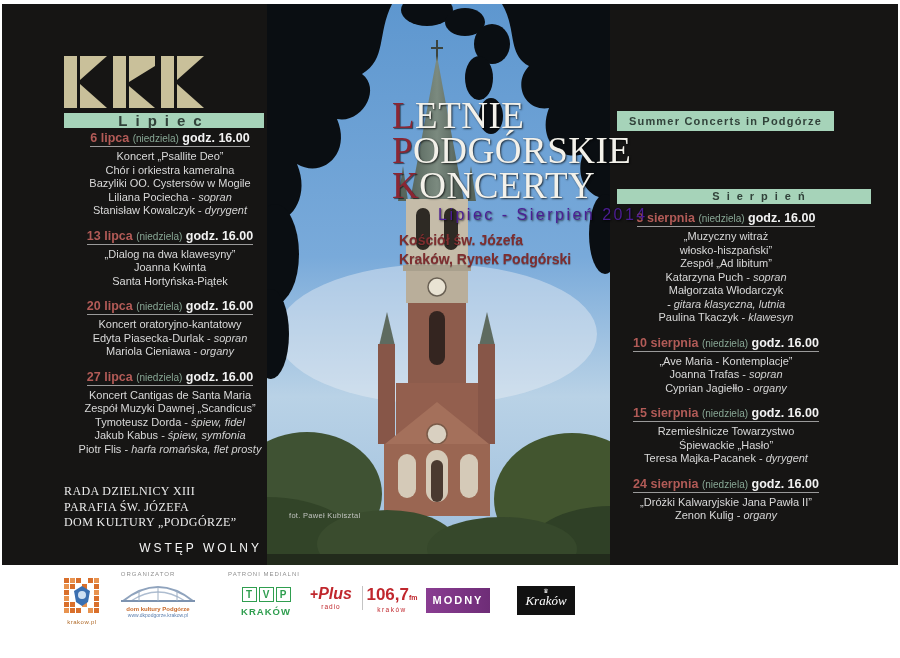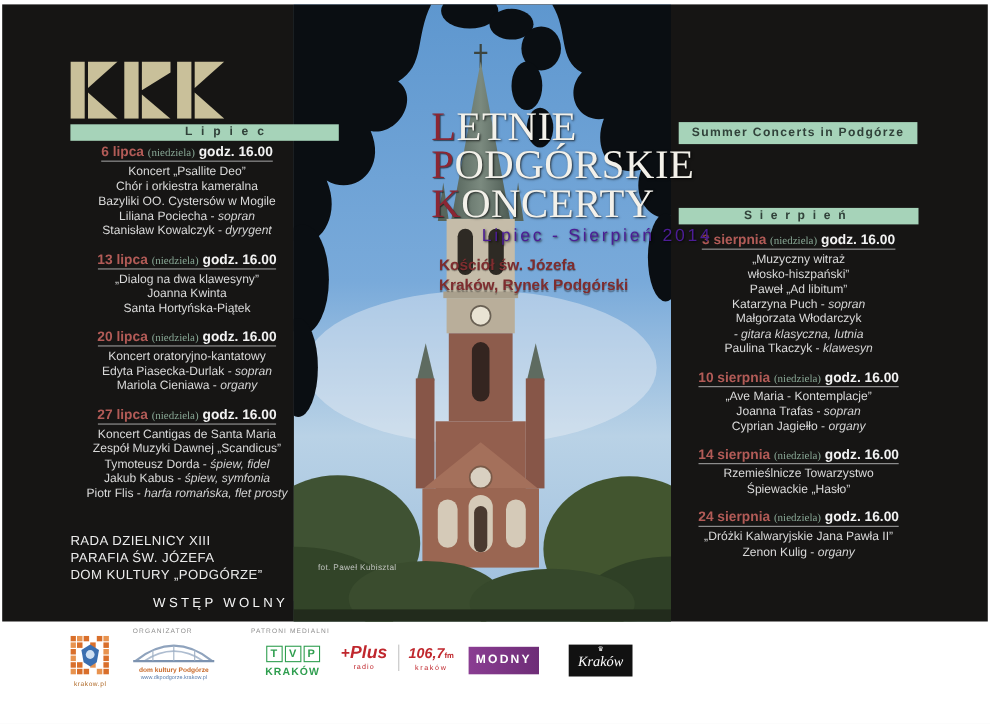--- a/index.html
+++ b/index.html
@@ -8,40 +8,40 @@
   .poster{position:absolute;left:2px;top:4px;width:896px;height:561px;background:#161514;}
   .photo{position:absolute;left:267px;top:4px;width:343px;height:561px;}
   .photo svg{display:block;}
 
   
   .krk{position:absolute;left:64px;top:56px;}
 
   
   .mint-bar{position:absolute;background:#a6d3b9;color:#31423a;text-align:center;
             font-weight:bold;}
-  .bar-lipiec{left:64px;top:113px;width:200px;height:15px;font-size:11px;line-height:15px;letter-spacing:8px;padding-left:44px;}
+  .bar-lipiec{left:64px;top:113px;width:200px;height:15px;font-size:15px;line-height:15px;letter-spacing:8px;}
   .bar-summer{left:617px;top:111px;width:217px;height:20px;font-size:11px;line-height:20px;letter-spacing:1.2px;}
-  .bar-sierpien{left:617px;top:189px;width:218px;height:15px;font-size:11px;line-height:15px;letter-spacing:7px;}
+  .bar-sierpien{left:617px;top:189px;width:218px;height:15px;font-size:11px;line-height:15px;letter-spacing:7px;padding-left:36px;}
 
   
   .events{position:absolute;text-align:center;color:#d9d9d9;}
   .july{left:52px;top:131px;width:236px;}
   .aug{left:608px;top:211px;width:236px;}
   .event{margin-bottom:11px;}
   .event-head{font-size:12.5px;font-weight:bold;margin-bottom:3px;white-space:nowrap;}
   .head-underline{display:inline-block;border-bottom:1px solid #9a9a9a;padding-bottom:1px;}
   .ev-date{color:#b25b57;}
-  .ev-day{color:#88a795;font-size:10px;font-weight:normal;font-family:Liberation Serif, serif;}
+  .ev-day{color:#88a795;font-size:10px;font-weight:normal;}
   .ev-time{color:#f2f2f2;}
   .ev-line{font-size:11px;line-height:13.5px;letter-spacing:0px;}
   .ev-line em{font-style:italic;color:#d2d2d2;}
 
   
   .organizers{position:absolute;left:64px;top:484px;color:#ececec;font-size:12px;
-              line-height:15.5px;letter-spacing:.4px;text-align:left;}
+              line-height:15.5px;letter-spacing:.4px;text-align:left;font-family:Liberation Serif, serif;}
   .admission{position:absolute;left:64px;top:541px;width:198px;text-align:right;color:#f5f5f5;
              font-size:12px;letter-spacing:3px;}
 
   
   .title-block{position:absolute;left:392px;top:98px;font-family:"Liberation Serif",serif;
                color:#f3f1ea;line-height:35px;font-size:37px;letter-spacing:.5px;
                text-shadow:1px 1px 2px rgba(0,0,0,.75);}
   .title-line .init{color:#8b2633;text-shadow:1px 1px 1px rgba(0,0,0,.6);}
   .subtitle{position:absolute;left:398px;top:206px;color:#4c1d95;font-size:16px;font-weight:normal;
             letter-spacing:2.5px;text-shadow:1px 1px 2px rgba(0,0,0,.7);margin-left:40px;}
@@ -63,21 +63,21 @@
   .tvp-boxes{display:flex;justify-content:center;gap:2px;}
   .tvp-box{width:13px;height:13px;border:1.5px solid #2f9e4f;color:#2f9e4f;font-size:10px;
            font-weight:bold;line-height:13px;text-align:center;}
   .logo-tvp .cap{color:#2f9e4f;font-weight:bold;font-size:9.5px;letter-spacing:1px;margin-top:4px;}
   .logo-plus{left:306px;top:585px;width:50px;color:#c0272d;}
   .logo-plus .name{font-size:16px;font-weight:bold;font-style:italic;}
   .logo-plus .plus-icon{font-size:14px;font-weight:bold;font-style:normal;}
   .logo-plus .cap{font-size:6.5px;letter-spacing:1px;margin-top:0px;}
   .footer-divider{position:absolute;left:362px;top:586px;width:1px;height:24px;background:#c4c4c4;}
   .logo-fm{left:366px;top:585px;width:52px;color:#c0272d;}
-  .logo-fm .freq{font-size:13px;font-weight:bold;font-style:italic;}
+  .logo-fm .freq{font-size:17px;font-weight:bold;}
   .logo-fm .unit{font-size:7px;font-weight:bold;}
   .logo-fm .cap{font-size:6.5px;letter-spacing:1.5px;margin-top:1px;}
   .logo-modny{left:426px;top:588px;width:64px;height:25px;background:linear-gradient(90deg,#8a3d92,#6e2d77);
               color:#fff;font-size:11px;font-weight:bold;letter-spacing:2px;line-height:25px;}
   .logo-kramag{left:517px;top:586px;width:58px;height:29px;background:#111;color:#fff;
                font-family:"Liberation Serif",serif;}
   .logo-kramag .crown-icon{display:block;font-size:6px;line-height:6px;margin-top:2px;}
   .logo-kramag .name{display:block;font-size:13px;font-style:italic;line-height:13px;}
   .logo-kramag .sub{display:block;font-size:4px;color:#aaa;line-height:5px;}
 </style>
@@ -208,36 +208,37 @@
         <div class="ev-line"><span>Tymoteusz Dorda - </span><em>śpiew, fidel</em></div>
         <div class="ev-line"><span>Jakub Kabus - </span><em>śpiew, symfonia</em></div>
         <div class="ev-line"><span>Piotr Flis - </span><em>harfa romańska, flet prosty</em></div>
       </div>
     </div>
   <div class="events aug" id="aug-events">
       <div class="event">
         <div class="event-head"><span class="head-underline"><span class="ev-date">3 sierpnia</span> <span class="ev-day">(niedziela)</span> <span class="ev-time">godz. 16.00</span></span></div>
         <div class="ev-line"><span>„Muzyczny witraż</span></div>
         <div class="ev-line"><span>włosko-hiszpański”</span></div>
-        <div class="ev-line"><span>Paweł „Ad libitum”</span></div>
+        <div class="ev-line"><span>Zespół „Ad libitum”</span></div>
         <div class="ev-line"><span>Katarzyna Puch - </span><em>sopran</em></div>
         <div class="ev-line"><span>Małgorzata Włodarczyk</span></div>
         <div class="ev-line"><em>- gitara klasyczna, lutnia</em></div>
         <div class="ev-line"><span>Paulina Tkaczyk - </span><em>klawesyn</em></div>
       </div>
       <div class="event">
         <div class="event-head"><span class="head-underline"><span class="ev-date">10 sierpnia</span> <span class="ev-day">(niedziela)</span> <span class="ev-time">godz. 16.00</span></span></div>
         <div class="ev-line"><span>„Ave Maria - Kontemplacje”</span></div>
         <div class="ev-line"><span>Joanna Trafas - </span><em>sopran</em></div>
         <div class="ev-line"><span>Cyprian Jagiełło - </span><em>organy</em></div>
       </div>
       <div class="event">
-        <div class="event-head"><span class="head-underline"><span class="ev-date">14 sierpnia</span> <span class="ev-day">(niedziela)</span> <span class="ev-time">godz. 16.00</span></span></div>
+        <div class="event-head"><span class="head-underline"><span class="ev-date">15 sierpnia</span> <span class="ev-day">(niedziela)</span> <span class="ev-time">godz. 16.00</span></span></div>
         <div class="ev-line"><span>Rzemieślnicze Towarzystwo</span></div>
         <div class="ev-line"><span>Śpiewackie „Hasło”</span></div>
+        <div class="ev-line"><span>Teresa Majka-Pacanek - </span><em>dyrygent</em></div>
       </div>
       <div class="event">
         <div class="event-head"><span class="head-underline"><span class="ev-date">24 sierpnia</span> <span class="ev-day">(niedziela)</span> <span class="ev-time">godz. 16.00</span></span></div>
         <div class="ev-line"><span>„Dróżki Kalwaryjskie Jana Pawła II”</span></div>
         <div class="ev-line"><span>Zenon Kulig - </span><em>organy</em></div>
       </div>
     </div>
 
   <div class="organizers">
     <div>RADA DZIELNICY XIII</div>

